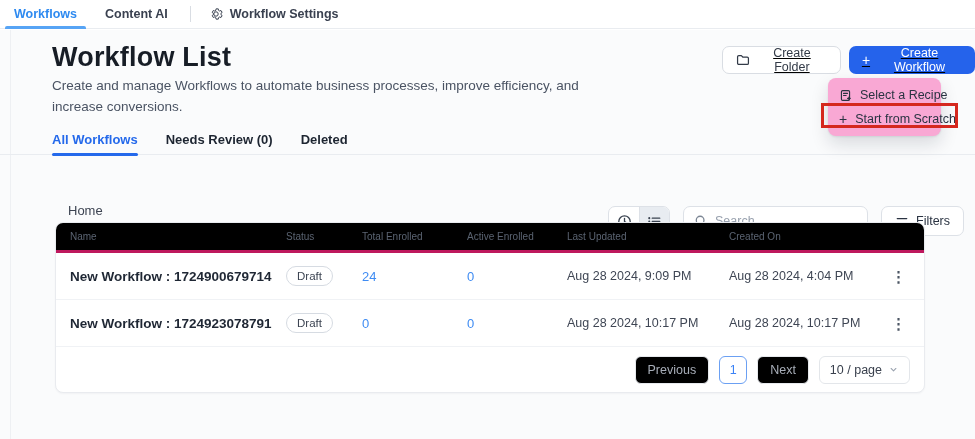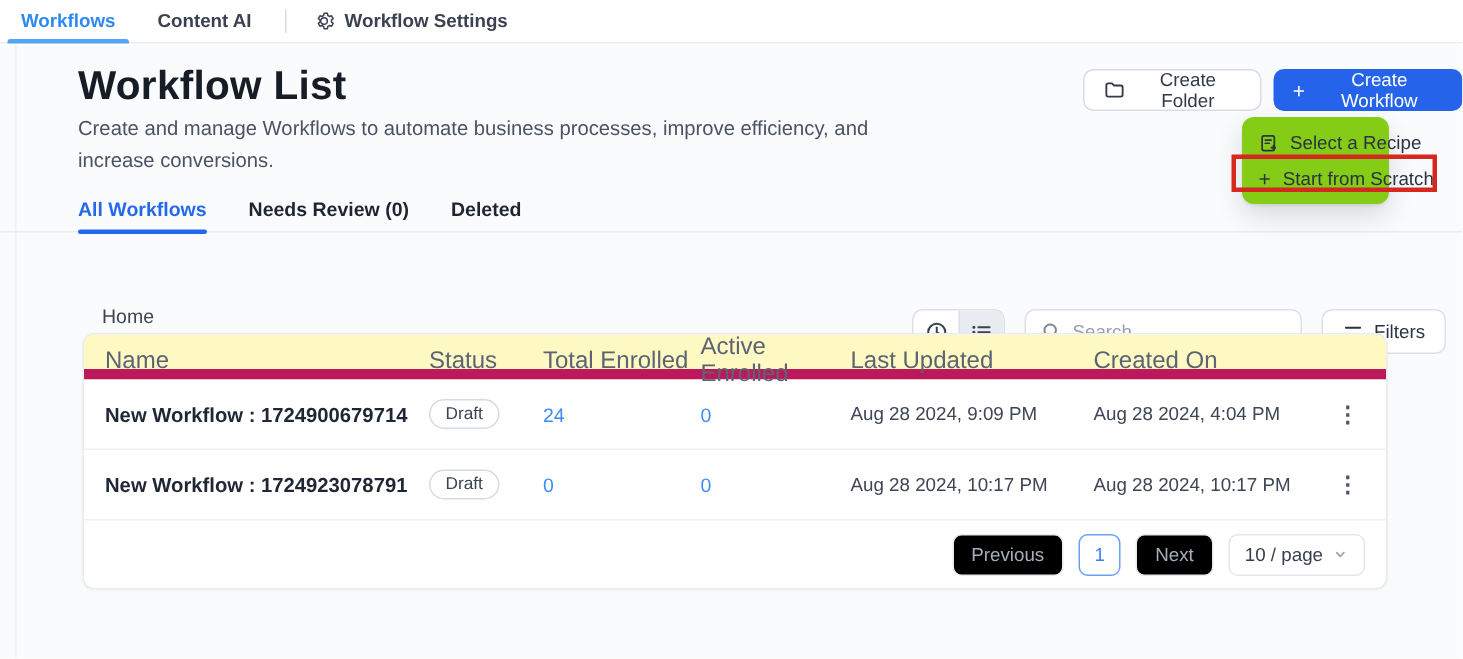--- a/index.html
+++ b/index.html
@@ -22,31 +22,31 @@
 
   
   .content-bg { position:absolute; top:30px; left:0; right:0; bottom:0; background:#fafbfc; }
   .content-bg::before { content:""; position:absolute; left:10px; top:0; bottom:0; width:1px; background:#eef0f3; }
 
   
   .page-title { position:absolute; left:52px; top:42px; font-size:27px; font-weight:bold;
                 color:#171d26; letter-spacing:.2px; }
   .page-desc  { position:absolute; left:52px; top:76px; width:540px; font-size:13.5px;
                 color:#4a5363; line-height:1.55; }
-  .header-actions { position:absolute; top:46px; left:722px; display:flex; gap:8px; height:28px; }
+  .header-actions { position:absolute; top:46px; left:722px; display:flex; gap:8px; height:28px;text-decoration:underline; }
   .btn-secondary { display:flex; align-items:center; gap:7px; padding:0 13px; height:28px;
                 background:#fff; border:1px solid #d9dde3; border-radius:7px;
                 font-size:12.5px; color:#323a47; cursor:pointer; }
   .btn-primary { display:flex; align-items:center; gap:7px; padding:0 13px; height:28px;
                 background:#2563eb; border:none; border-radius:7px; font-size:12.5px;
                 color:#fff; cursor:pointer; }
   .plus-glyph { font-size:14px; line-height:1; }
 
   
-  .dropdown { position:absolute; left:828px; top:78px; width:98px; background:#84cc16;
+  .dropdown { position:absolute; left:828px; top:78px; width:113px; background:#f9a8d4;
               border-radius:8px; padding:5px 0; z-index:4;
               box-shadow:0 1px 2px rgba(16,24,40,.08), 0 8px 18px rgba(16,24,40,.14); }
   .dropdown-item { display:flex; align-items:center; gap:8px; padding:5px 11px;
               font-size:12.5px; color:#2a3342; white-space:nowrap; cursor:pointer; }
   .dropdown-item .plus-glyph { color:#2a3342; width:13px; text-align:center; }
   .annotation-box { position:absolute; left:821px; top:103px; width:137px; height:25px;
               border:3px solid #d5281e; z-index:6; pointer-events:none; }
 
   
   .tabs-divider { position:absolute; left:0; right:0; top:154px; height:1px; background:#e9ecf0; }
@@ -76,22 +76,22 @@
 
   
   .breadcrumb { position:absolute; left:68px; top:203px; font-size:13px; color:#3d4452; }
 
   
   .card { position:absolute; left:55px; top:222px; width:870px; height:171px; background:#fff;
           border:1px solid #e9ebef; border-radius:8px; overflow:hidden;
           box-shadow:0 1px 2px rgba(16,24,40,.04); }
   .tgrid { display:grid; grid-template-columns:216px 76px 105px 100px 162px 1fr 28px;
            align-items:center; padding:0 14px; }
-  .thead { height:30px; background:#fef9c3; border-bottom:7px solid #be185d;
-           font-size:16px; color:#5b6472; }
+  .thead { height:30px; background:#000000; border-bottom:3px solid #be185d;
+           font-size:10px; color:#5b6472; }
   .trow  { height:47px; border-bottom:1px solid #f0f2f5; background:#fff; }
   .cell-name { font-size:13.5px; font-weight:bold; color:#1f2734; }
   .pill { display:inline-block; width:fit-content; border:1px solid #d6dbe2; border-radius:999px;
           padding:3px 10px; font-size:11.5px; color:#3c4452; background:#fff; }
   .cell-link { font-size:13px; color:#3f8cf3; cursor:pointer; }
   .cell-date { font-size:12.5px; color:#3f4654; }
   .kebab { justify-self:end; color:#4b5563; font-size:15px; font-weight:bold; cursor:pointer;
            line-height:1; padding:2px 4px; }
 
   

